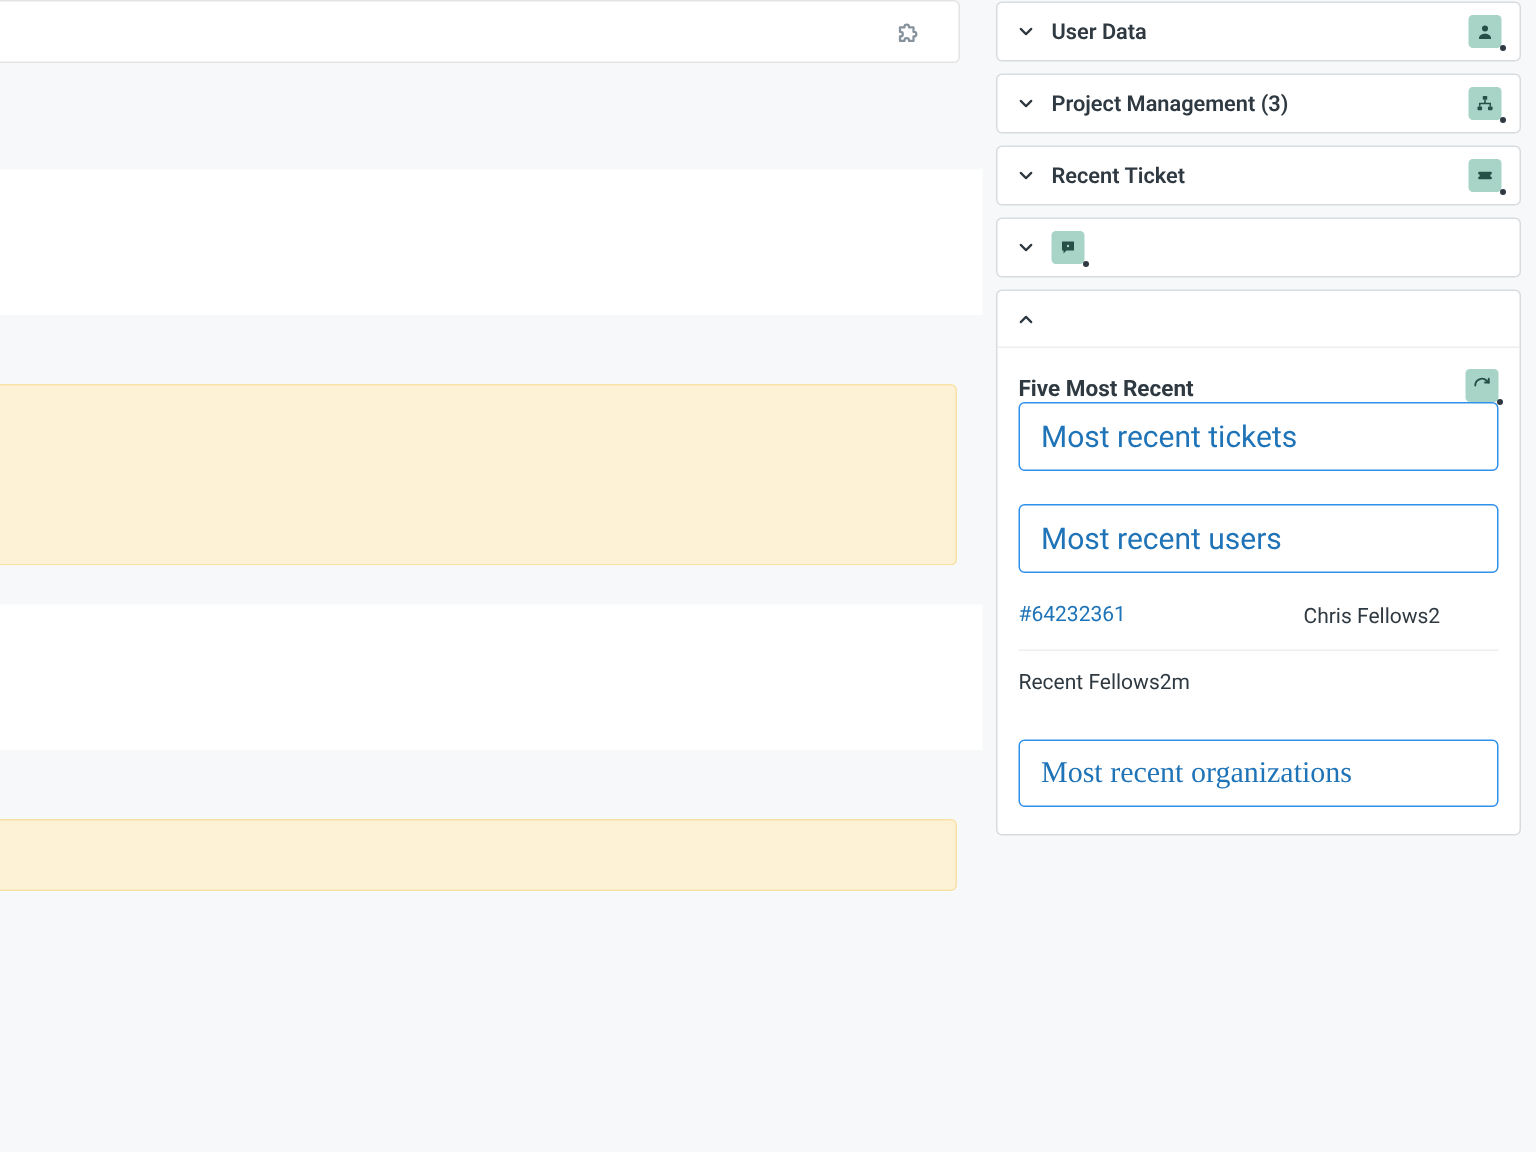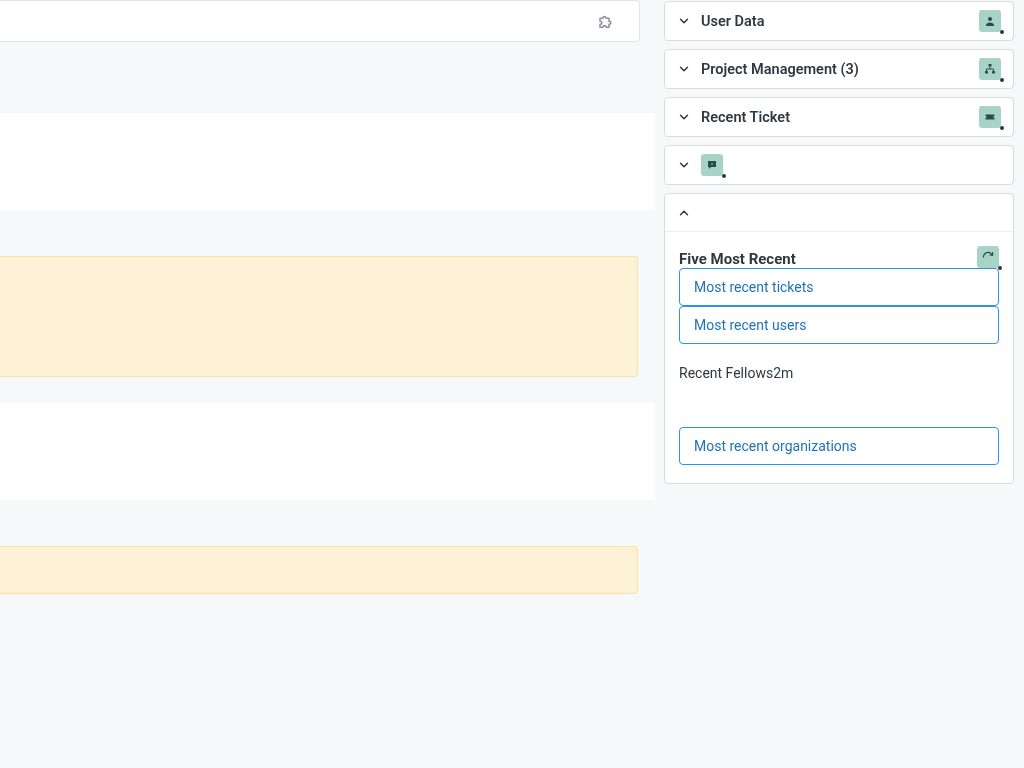--- a/index.html
+++ b/index.html
@@ -23,30 +23,30 @@
   .chevron { width: 14px; height: 14px; margin-right: 10px; color: #2f3941; flex: none; }
   .panel-title { font-size: 14.5px; font-weight: 600; color: #2f3941; flex: 1 1 auto; }
   .badge { width: 22px; height: 22px; border-radius: 3px; background: #a7d4c7; color: #254f47; display: flex; align-items: center; justify-content: center; position: relative; flex: none; }
   .badge::after { content: ""; position: absolute; right: -3px; bottom: -2px; width: 4px; height: 4px; background: #2f3941; border-radius: 50%; }
 
   .panel-expanded .panel-header { border-bottom: 1px solid #eceef0; }
   .panel-body { padding: 14px 14px 18px; }
   .section-title-row { display: flex; align-items: flex-end; justify-content: space-between; }
   .section-title { font-size: 15px; font-weight: 700; color: #2f3941; }
 
-  .outline-btn { display: block; width: 100%; text-align: left; border: 1px solid #3091ec; color: #1f73b7; background: #fff; font-size: 14px; padding: 10px 14px; border-radius: 4px; cursor: pointer; font-family: inherit; }
-  .outline-btn + .outline-btn { margin-top: 0; }
+  .outline-btn { display: block; width: 100%; text-align: left; border: 1px solid #3091ec; color: #1f73b7; background: #fff; font-size: 20px; padding: 10px 14px; border-radius: 4px; cursor: pointer; font-family: inherit; }
+  .outline-btn + .outline-btn { margin-top: 22px; }
 
   .ticket-list { margin-top: 8px; }
   .ticket-row { display: flex; padding: 12px 0; border-bottom: 1px solid #eceef0; font-size: 14px; }
   .ticket-row:last-child { border-bottom: none; }
   .ticket-id { color: #1f73b7; flex: 0 0 190px; cursor: pointer; }
   .ticket-user { color: #2f3941; flex: 1 1 auto; line-height: 1.35; }
 
-  .bottom-btn { margin-top: 32px; }
+  .bottom-btn { margin-top: 16px; font-family: Liberation Serif, serif; }
 
   
   svg { display: block; }
 </style>
 </head>
 <body>
 
 <div class="stage">
 
   <div class="main">
@@ -151,20 +151,24 @@
                 <path d="M21 3v5h-5"></path>
               </svg>
           </span>
         </div>
 
         <button class="outline-btn">Most recent tickets</button>
         <button class="outline-btn">Most recent users</button>
 
         <div class="ticket-list">
           <div class="ticket-row">
+            <span class="ticket-id">#64232361</span>
+            <span class="ticket-user">Chris Fellows2</span>
+          </div>
+          <div class="ticket-row">
             <span class="ticket-user">Recent Fellows2m</span>
           </div>
         </div>
 
         <button class="outline-btn bottom-btn">Most recent organizations</button>
       </div>
     </div>
 
   </aside>
 </div>

